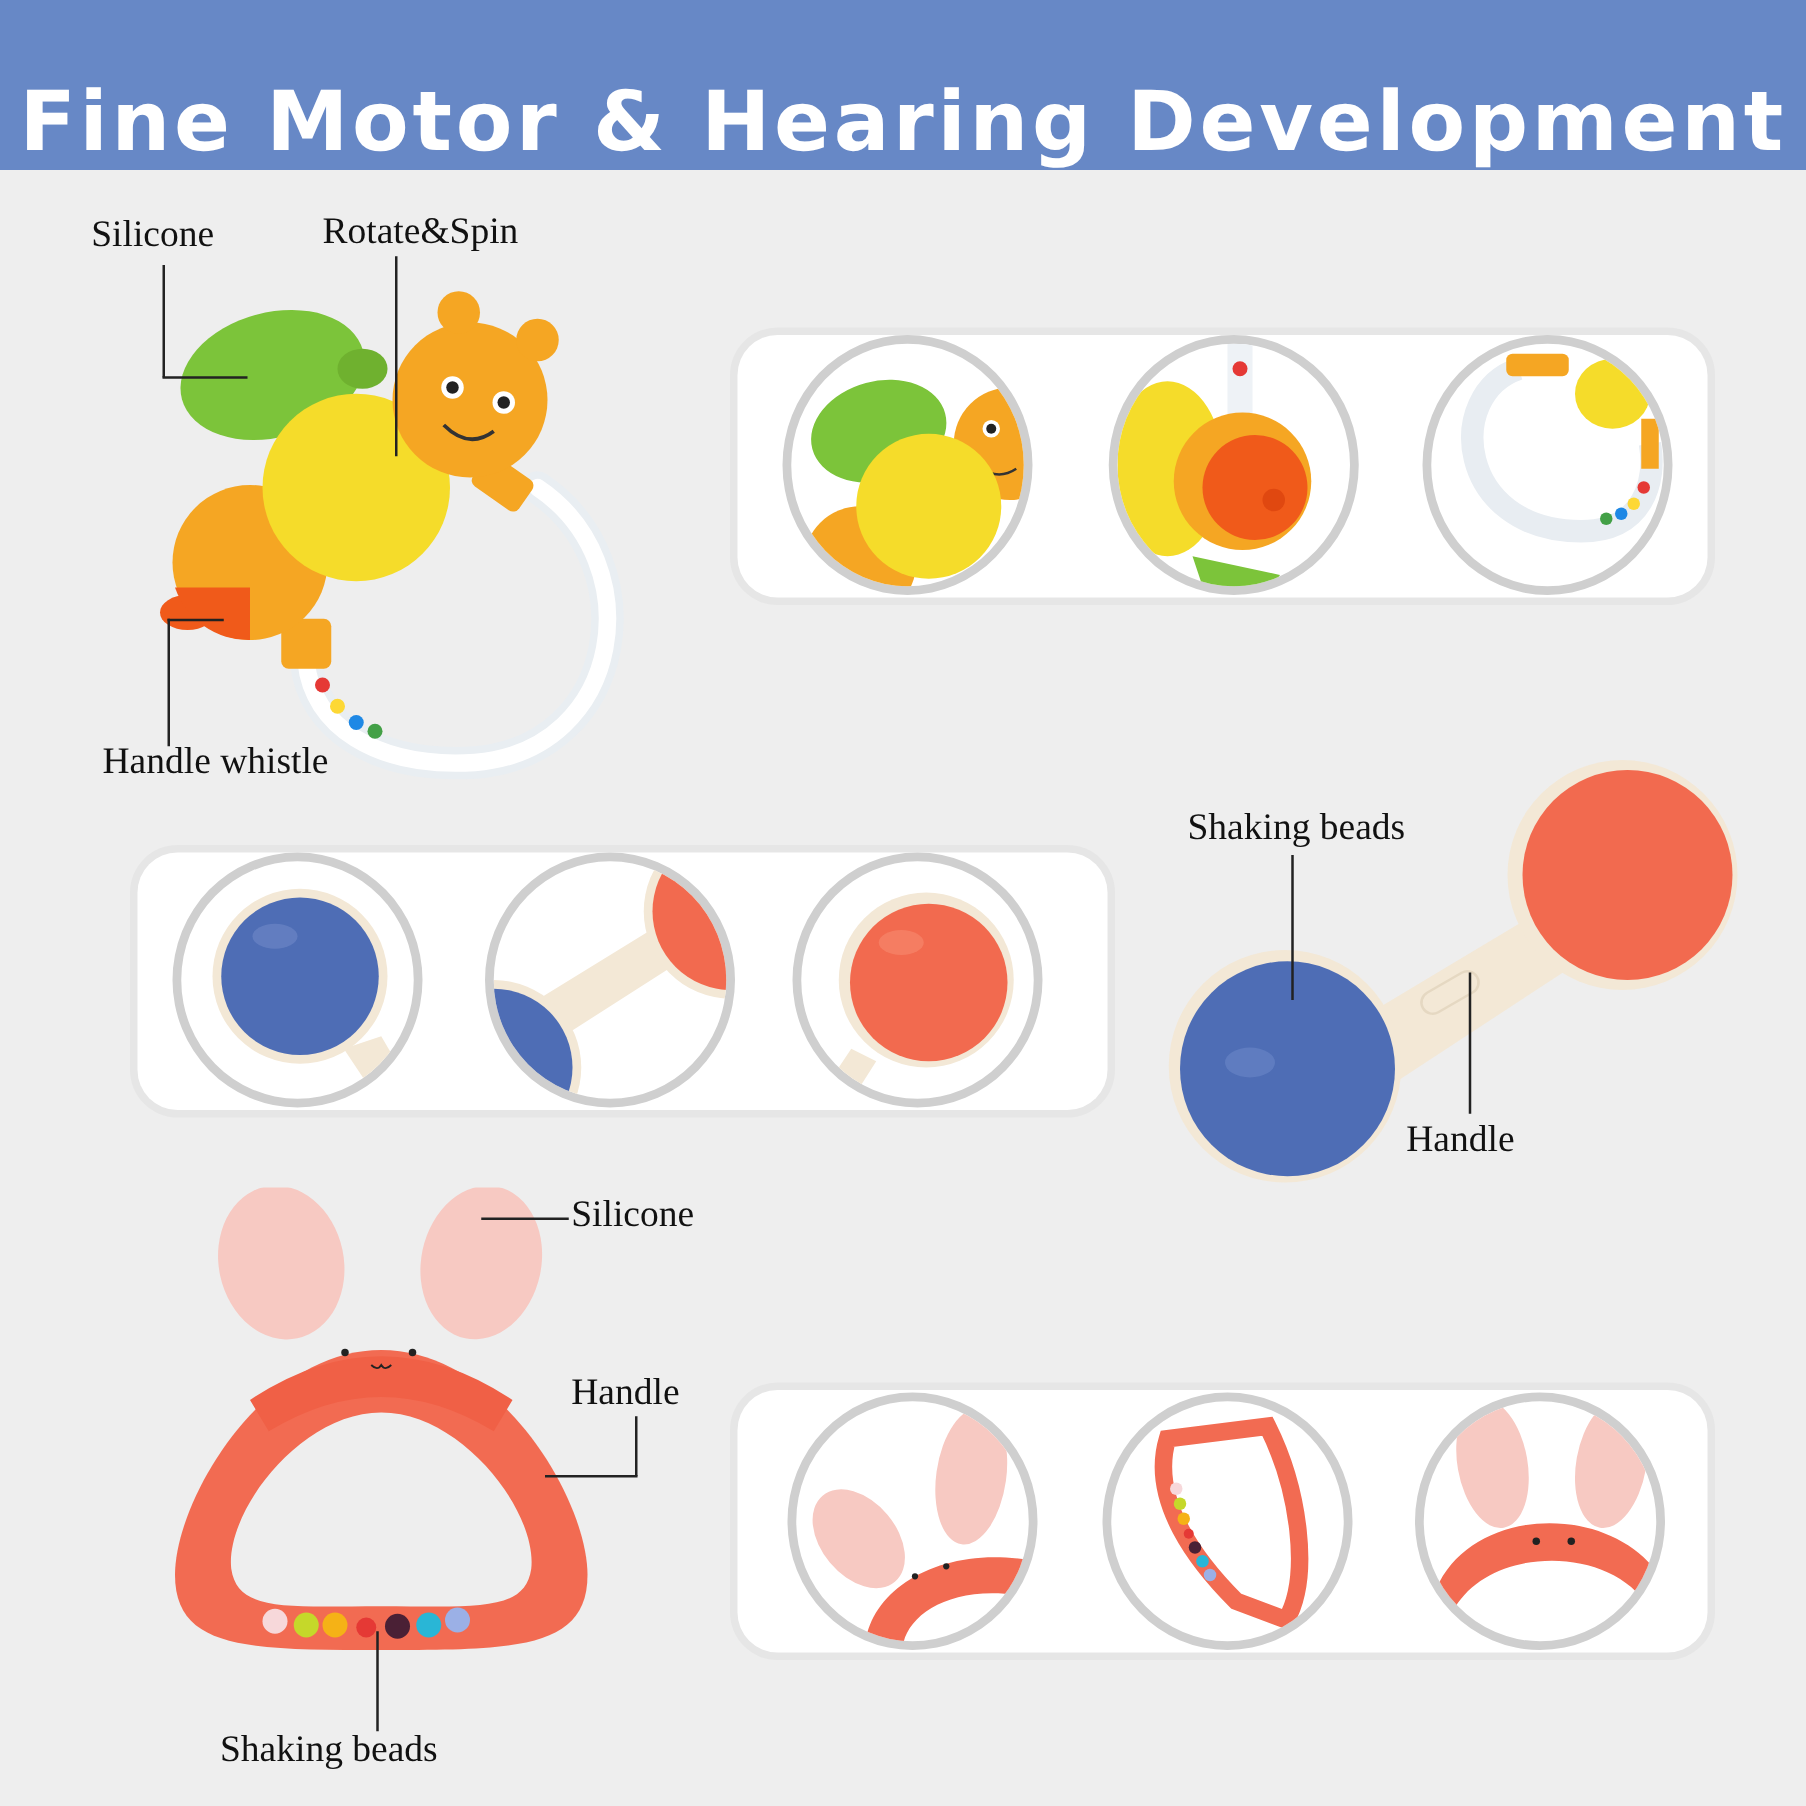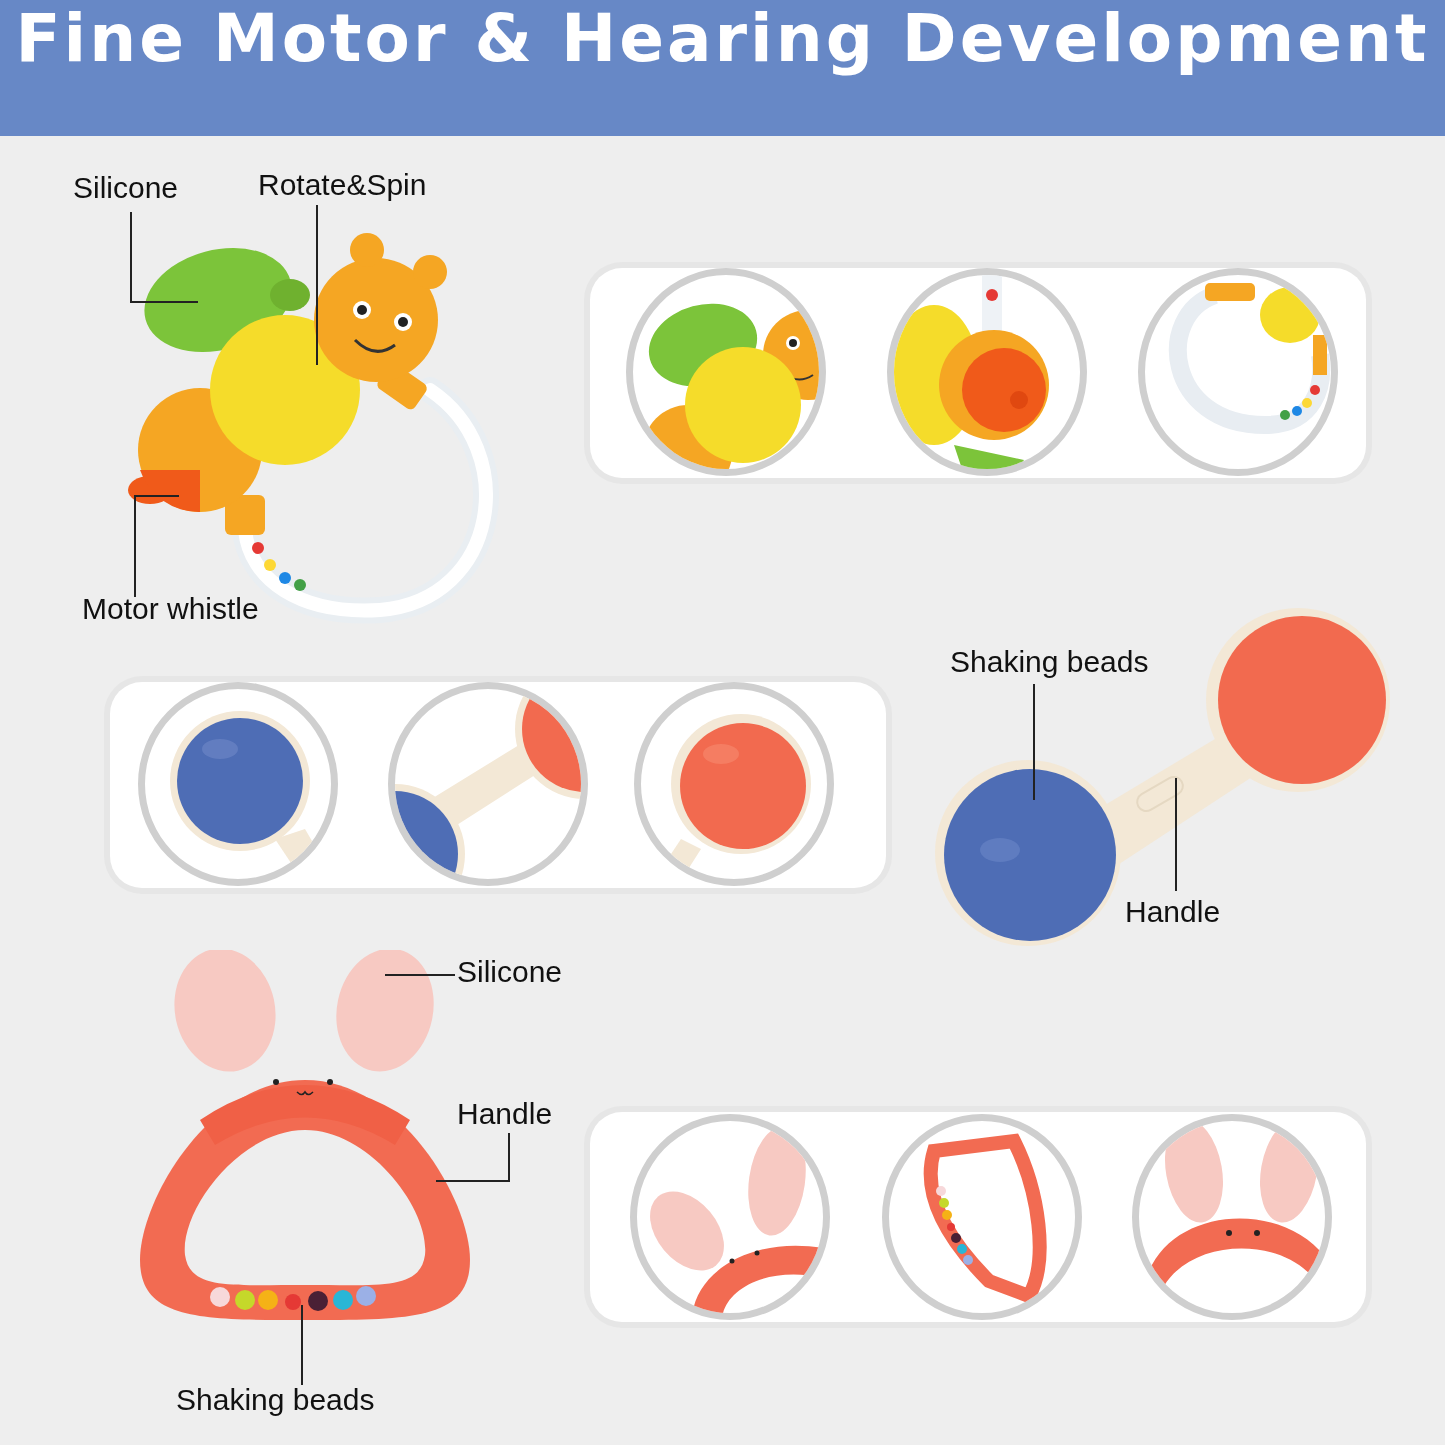--- a/index.html
+++ b/index.html
@@ -1,20 +1,20 @@
 <!DOCTYPE html>
 <html><head>
 <meta charset="utf-8">
 <style>
   * { box-sizing: border-box; margin: 0; padding: 0; }
   html, body { width: 1445px; height: 1445px; overflow: hidden; }
   body { background: #eeeeee; font-family: "DejaVu Sans", sans-serif; position: relative; }
-  .header { position: absolute; left: 0; top: 0; width: 1445px; height: 136px; background: #6788c6; display: flex; align-items: flex-start; justify-content: center; }
+  .header { position: absolute; left: 0; top: 0; width: 1445px; height: 136px; background: #6788c6; display: flex; align-items: flex-end; justify-content: center; }
   .header h1 { color: #fff; font-family: "DejaVu Sans", sans-serif; font-weight: bold; font-size: 66px; letter-spacing: 3px; white-space: nowrap; }
-  .label { position: absolute; font-family: Liberation Sans, sans-serif; font-size: 30px; color: #111; white-space: nowrap; }
+  .label { position: absolute; font-family: Liberation Serif, serif; font-size: 30px; color: #111; white-space: nowrap; }
   .line { position: absolute; background: #222; }
   .panel { position: absolute; background: #fff; border-radius: 32px; box-shadow: 0 0 0 6px #e6e6e6; }
   .circ { position: absolute; width: 200px; height: 200px; border-radius: 50%; border: 7px solid #cfcfcf; background: #fff; overflow: hidden; }
   .abs { position: absolute; }
 </style>
 </head>
 <body>
 
 <div class="header">
   <h1>Fine Motor &amp; Hearing Development</h1>
@@ -52,21 +52,21 @@
       <circle cx="403" cy="322" r="5" fill="#222"></circle>
     <path d="M355 340 Q375 360 395 345" fill="none" stroke="#333" stroke-width="3"></path>
   </svg>
   <div class="label" style="left:73px;top:171px">Silicone</div>
   <div class="line" style="left:130px;top:212px;width:2px;height:90px"></div>
   <div class="line" style="left:130px;top:301px;width:68px;height:2px"></div>
   <div class="label" style="left:258px;top:168px">Rotate&amp;Spin</div>
   <div class="line" style="left:316px;top:205px;width:2px;height:160px"></div>
   <div class="line" style="left:134px;top:495px;width:2px;height:102px"></div>
   <div class="line" style="left:134px;top:495px;width:45px;height:2px"></div>
-  <div class="label" style="left:82px;top:592px">Motor whistle</div>
+  <div class="label" style="left:82px;top:592px">Handle whistle</div>
 </div>
 
 <div class="panel" style="left:590px;top:268px;width:776px;height:210px">
   <div class="circ" style="left:36px;top:0px;height:208px">
     <svg width="200" height="200" viewBox="0 0 200 200">
         <ellipse cx="70" cy="70" rx="55" ry="40" fill="#7cc43a" transform="rotate(-15 70 70)"></ellipse>
         <circle cx="175" cy="80" r="45" fill="#f5a623"></circle>
         <circle cx="160" cy="68" r="7" fill="#fff"></circle>
         <circle cx="160" cy="68" r="4" fill="#222"></circle>
         <path d="M150 98 Q165 110 180 100" fill="none" stroke="#333" stroke-width="2"></path>

